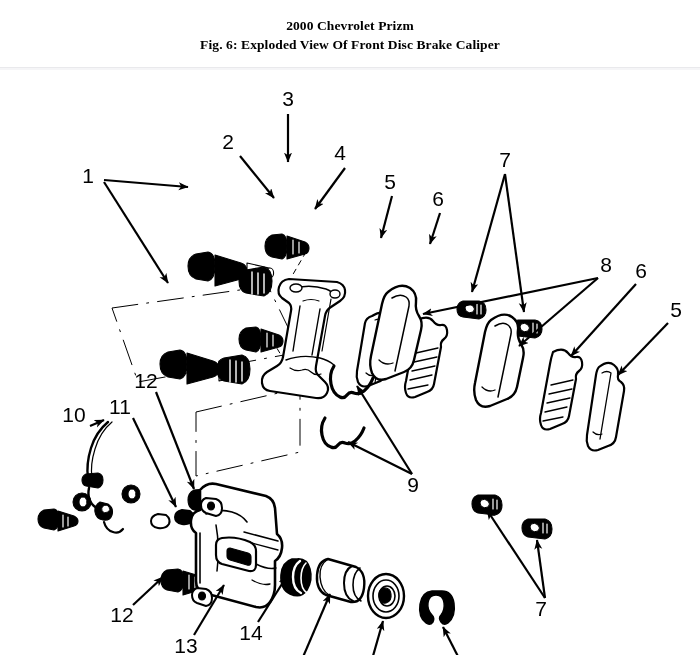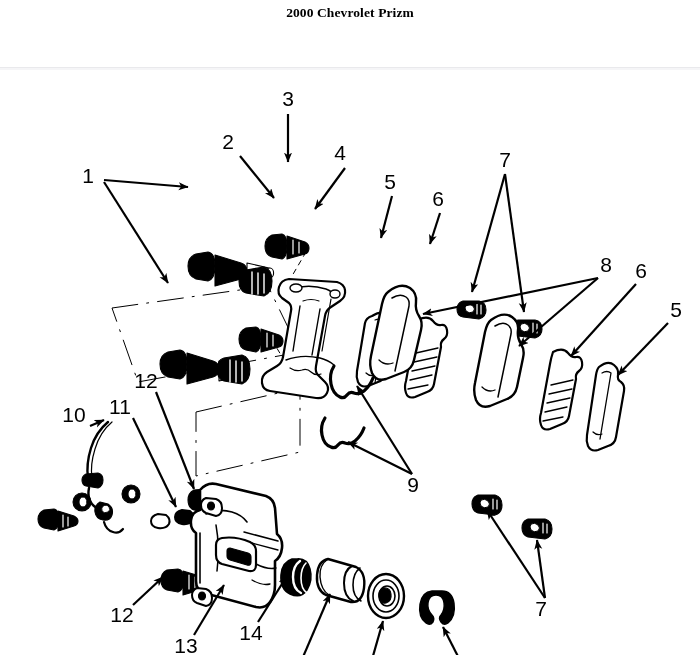--- a/index.html
+++ b/index.html
@@ -10,21 +10,21 @@
     color:#000;
   }
   #titleblock{
     position:absolute;left:0;top:0;width:700px;height:68px;
     text-align:center;background:#ffffff;
   }
   #titleblock .tline{
     font-weight:bold;font-size:13.5px;line-height:19px;
     letter-spacing:.1px;white-space:nowrap;
   }
-  #titleblock .t1{padding-top:3px;}
+  #titleblock .t1{padding-top:16px;}
   #divider{
     position:absolute;left:0;top:67px;width:700px;height:1px;
     background:#e9e9ec;
   }
   #divider2{
     position:absolute;left:0;top:68px;width:700px;height:2px;
     background:#f5f5f7;
   }
   #canvas{
     position:absolute;left:0;top:70px;width:700px;height:585px;
@@ -33,20 +33,21 @@
   .num{
     font-family:"Liberation Sans", sans-serif;
     font-size:21px;fill:#000;font-weight:400;
   }
 </style>
 </head>
 <body>
 
 <div id="titleblock">
   <div class="tline t1">2000 Chevrolet Prizm</div>
+  <div class="tline">Fig. 6: Exploded View Of Front Disc Brake Caliper</div>
 </div>
 <div id="divider"></div>
 <div id="divider2"></div>
 
 <div id="canvas">
 <svg width="700" height="585" viewBox="0 0 700 585" xmlns="http://www.w3.org/2000/svg">
 
   <g fill="none" stroke="#000" stroke-width="1.1" stroke-linecap="round" stroke-linejoin="round">
 
     <g stroke-dasharray="26 9 2 9" stroke-width="1">

